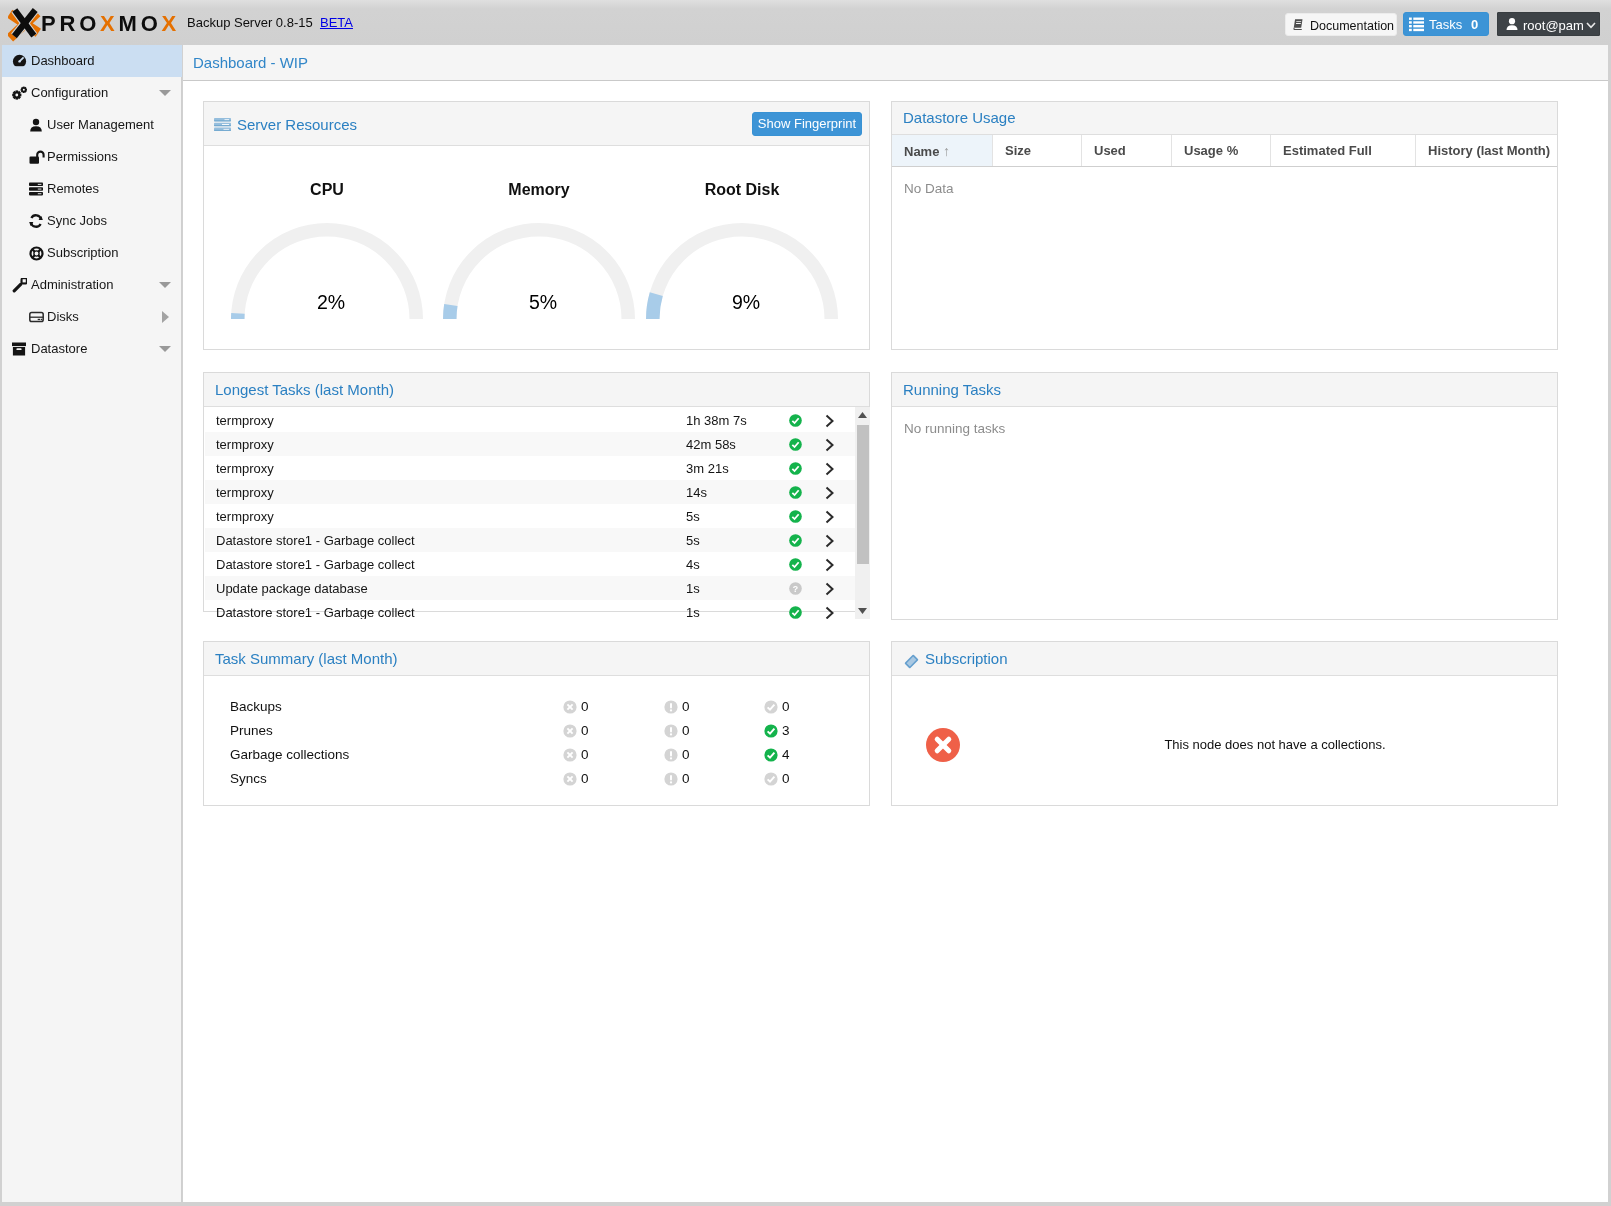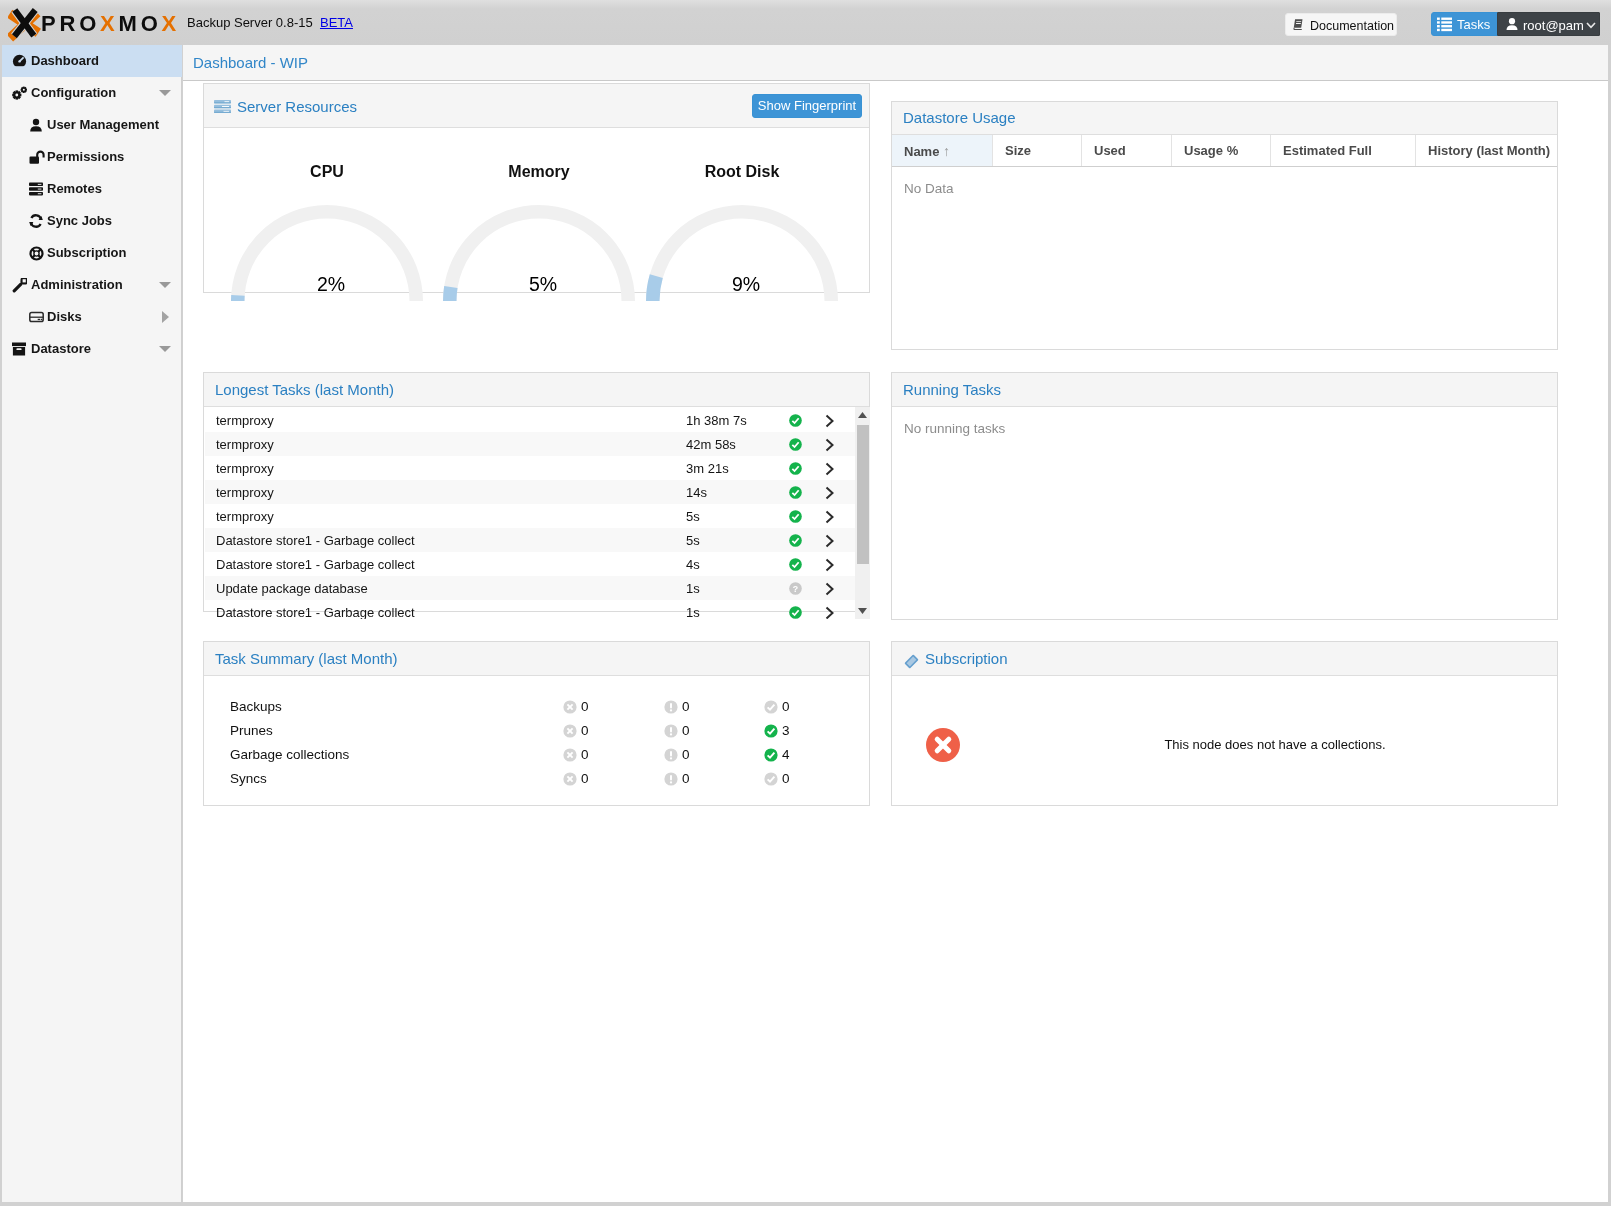--- a/index.html
+++ b/index.html
@@ -1,20 +1,20 @@
 <!DOCTYPE html>
 <html><head>
 <meta charset="utf-8">
 <style>
 * { margin:0; padding:0; box-sizing:border-box; }
 html,body { width:1611px; height:1206px; overflow:hidden; }
 body { font-family:"Liberation Sans", sans-serif; background:#d1d1d1; position:relative; }
 .abs { position:absolute; }
 #topbar { left:0; top:0; width:1611px; height:45px; background:linear-gradient(180deg,#dfdfdf 0%,#d2d2d2 20%,#d0d0d0 100%); }
-#sidebar { left:2px; top:45px; width:180px; height:1157px; background:#f5f5f5; border-right:1px solid #cfcfcf;font-weight:bold; }
+#sidebar { left:2px; top:45px; width:180px; height:1157px; background:#f5f5f5; border-right:1px solid #cfcfcf; }
 #content { left:183px; top:45px; width:1425px; height:1157px; background:#ffffff; }
 #titlebar { left:0; top:0; width:1425px; height:36px; background:#f5f5f5; border-bottom:1px solid #c9c9c9; }
 #titlebar span { position:absolute; left:10px; top:9px; font-size:15px; color:#3186c8; }
 .nav { position:absolute; left:0; width:180px; height:32px; font-size:13px; color:#161616; }
 .nav .txt { position:absolute; top:8px; }
 .nav svg { position:absolute; top:9px; }
 .nav.sel { background:#cbdef2; }
 .caret-d { position:absolute; left:157px; top:13px; width:0; height:0; border-left:6px solid transparent; border-right:6px solid transparent; border-top:6.5px solid #999; }
 .caret-r { position:absolute; left:160px; top:10px; width:0; height:0; border-top:6px solid transparent; border-bottom:6px solid transparent; border-left:7px solid #a3a3a3; }
 .panel { position:absolute; background:#fff; border:1px solid #dadada; }
@@ -56,21 +56,21 @@
   </svg>
   <span class="abs" style="left:187px;top:15px;font-size:13px;color:#0e0e0e;">Backup Server 0.8-15&nbsp; <a class="beta" href="#">BETA</a></span>
   <div class="abs" style="left:1285px;top:13px;width:112px;height:23px;background:#f6f6f6;border:1px solid #ececec;border-radius:3px;">
     <svg class="abs" style="left:6px;top:4px" width="14" height="14" viewBox="0 0 16 16">
         <path fill="#4d4d4d" d="M3.5 1.5 L12 1.5 L10.5 11 L2 11 Z"></path>
         <path fill="#4d4d4d" d="M2 11 Q1 12.5 2.2 13.8 L11 13.8 L11.3 12.5 L3.4 12.5 Q2.7 12.5 2.9 11.6 Z"></path>
         <path fill="#f6f6f6" d="M5 3.6 L10.6 3.6 L10.4 4.7 L4.8 4.7 Z M4.7 5.8 L10.2 5.8 L10 6.9 L4.5 6.9 Z"></path>
       </svg>
     <span class="abs" style="left:24px;top:5px;font-size:12.5px;color:#111;">Documentation</span>
   </div>
-  <div class="abs" style="left:1403px;top:12px;width:86px;height:24px;background:#3d94d6;border:1px solid #3892d4;border-radius:3px;margin-left:28px;">
+  <div class="abs" style="left:1403px;top:12px;width:86px;height:24px;background:#3d94d6;border:1px solid #3892d4;border-radius:3px;">
     <svg class="abs" style="left:5px;top:4px" width="15" height="15" viewBox="0 0 14 14">
       <g fill="#fff">
           <rect x="0" y="0.5" width="2.6" height="2.2"></rect>
           <rect x="4" y="0.5" width="10" height="2.2"></rect>
           <rect x="0" y="4" width="2.6" height="2.2"></rect>
           <rect x="4" y="4" width="10" height="2.2"></rect>
           <rect x="0" y="7.5" width="2.6" height="2.2"></rect>
           <rect x="4" y="7.5" width="10" height="2.2"></rect>
           <rect x="0" y="11" width="2.6" height="2.2"></rect>
           <rect x="4" y="11" width="10" height="2.2"></rect>
@@ -204,21 +204,21 @@
         <rect x="0" y="0.5" width="14" height="3.6" fill="#141414"></rect>
         <rect x="0.9" y="5" width="12.2" height="8.5" fill="#141414"></rect>
         <rect x="4.4" y="6.3" width="5.2" height="1.8" rx="0.9" fill="#f5f5f5"></rect>
       </svg>
     <span class="txt" style="left:29px">Datastore</span>
       <i class="caret-d"></i>
   </div>
 </div>
 <div id="panels">
 
-<div class="panel" style="left:203px;top:83px;width:667px;height:210px;">
+<div class="panel" style="left:203px;top:101px;width:667px;height:249px;">
   <div class="phead" style="height:44px;"></div>
   <svg class="abs" style="left:10px;top:16px" width="17" height="13" viewBox="0 0 17 13">
         <g fill="#95bedd">
           <rect x="0" y="0" width="17" height="3.4" rx="0.8"></rect>
           <rect x="0" y="4.8" width="17" height="3.4" rx="0.8"></rect>
           <rect x="0" y="9.6" width="17" height="3.4" rx="0.8"></rect>
         </g>
         <g fill="#fff">
           <rect x="10.5" y="1.3" width="4.5" height="0.9"></rect>
           <rect x="8" y="6.1" width="7" height="0.9"></rect>

